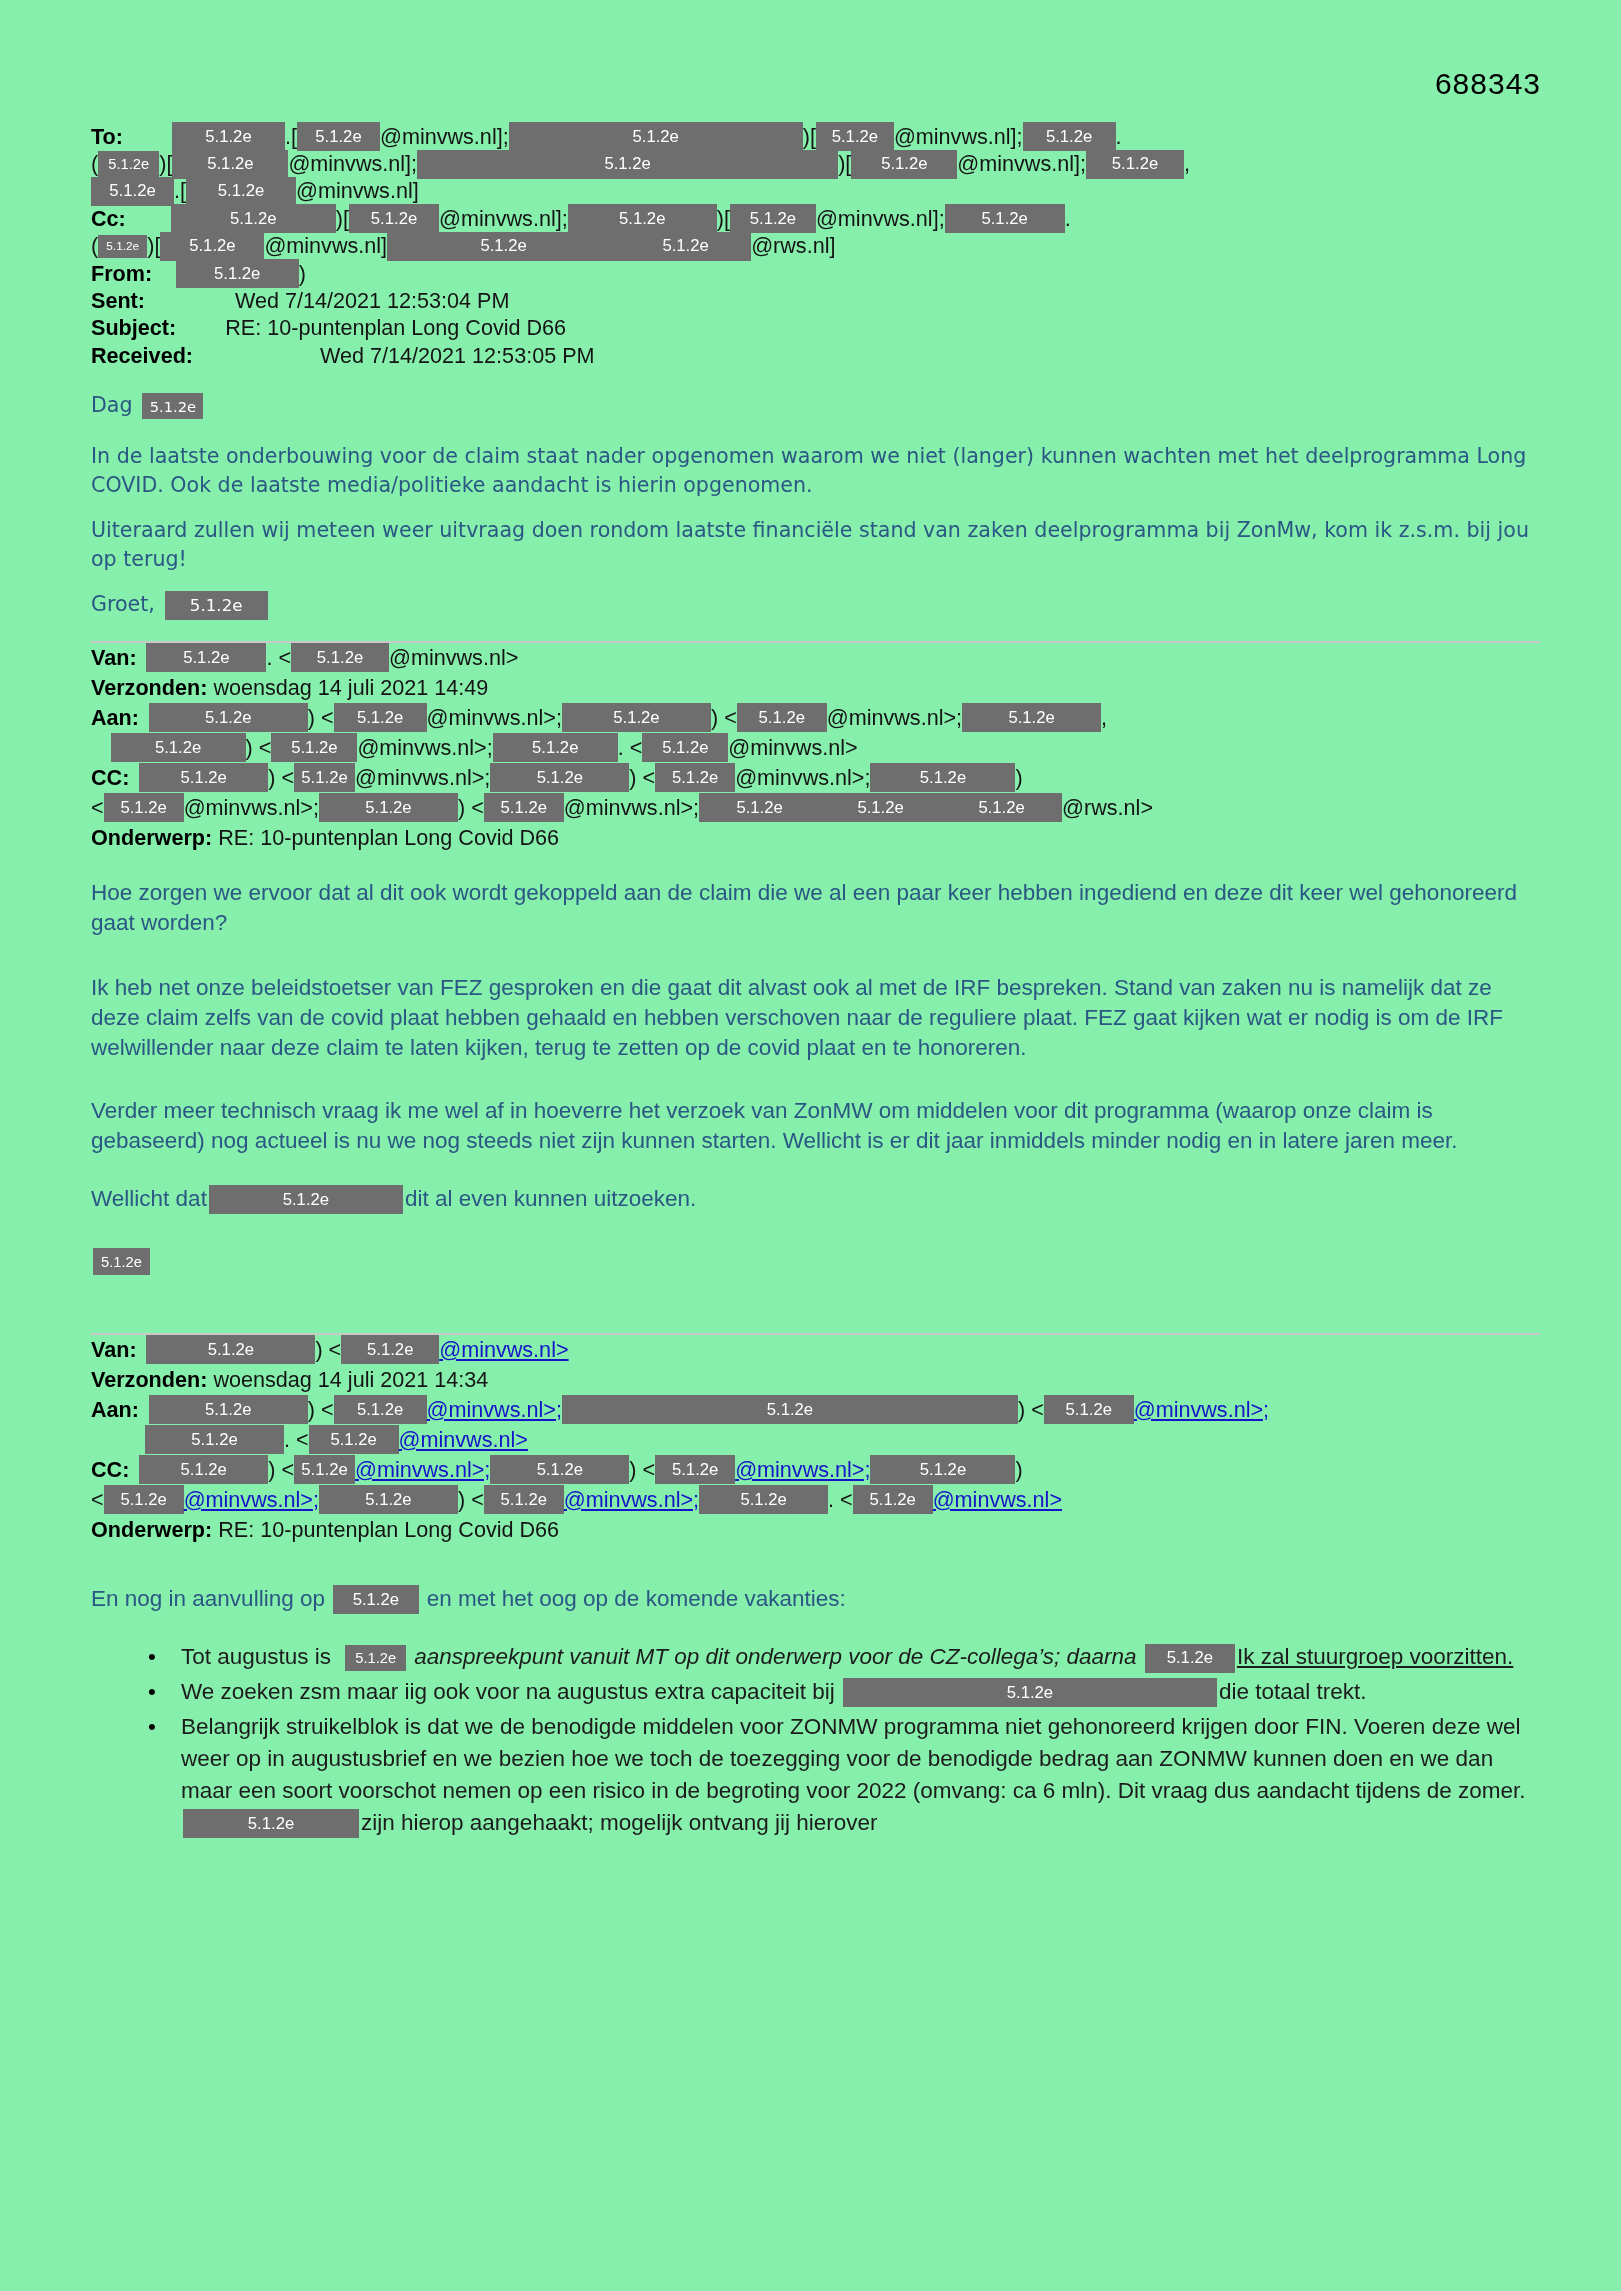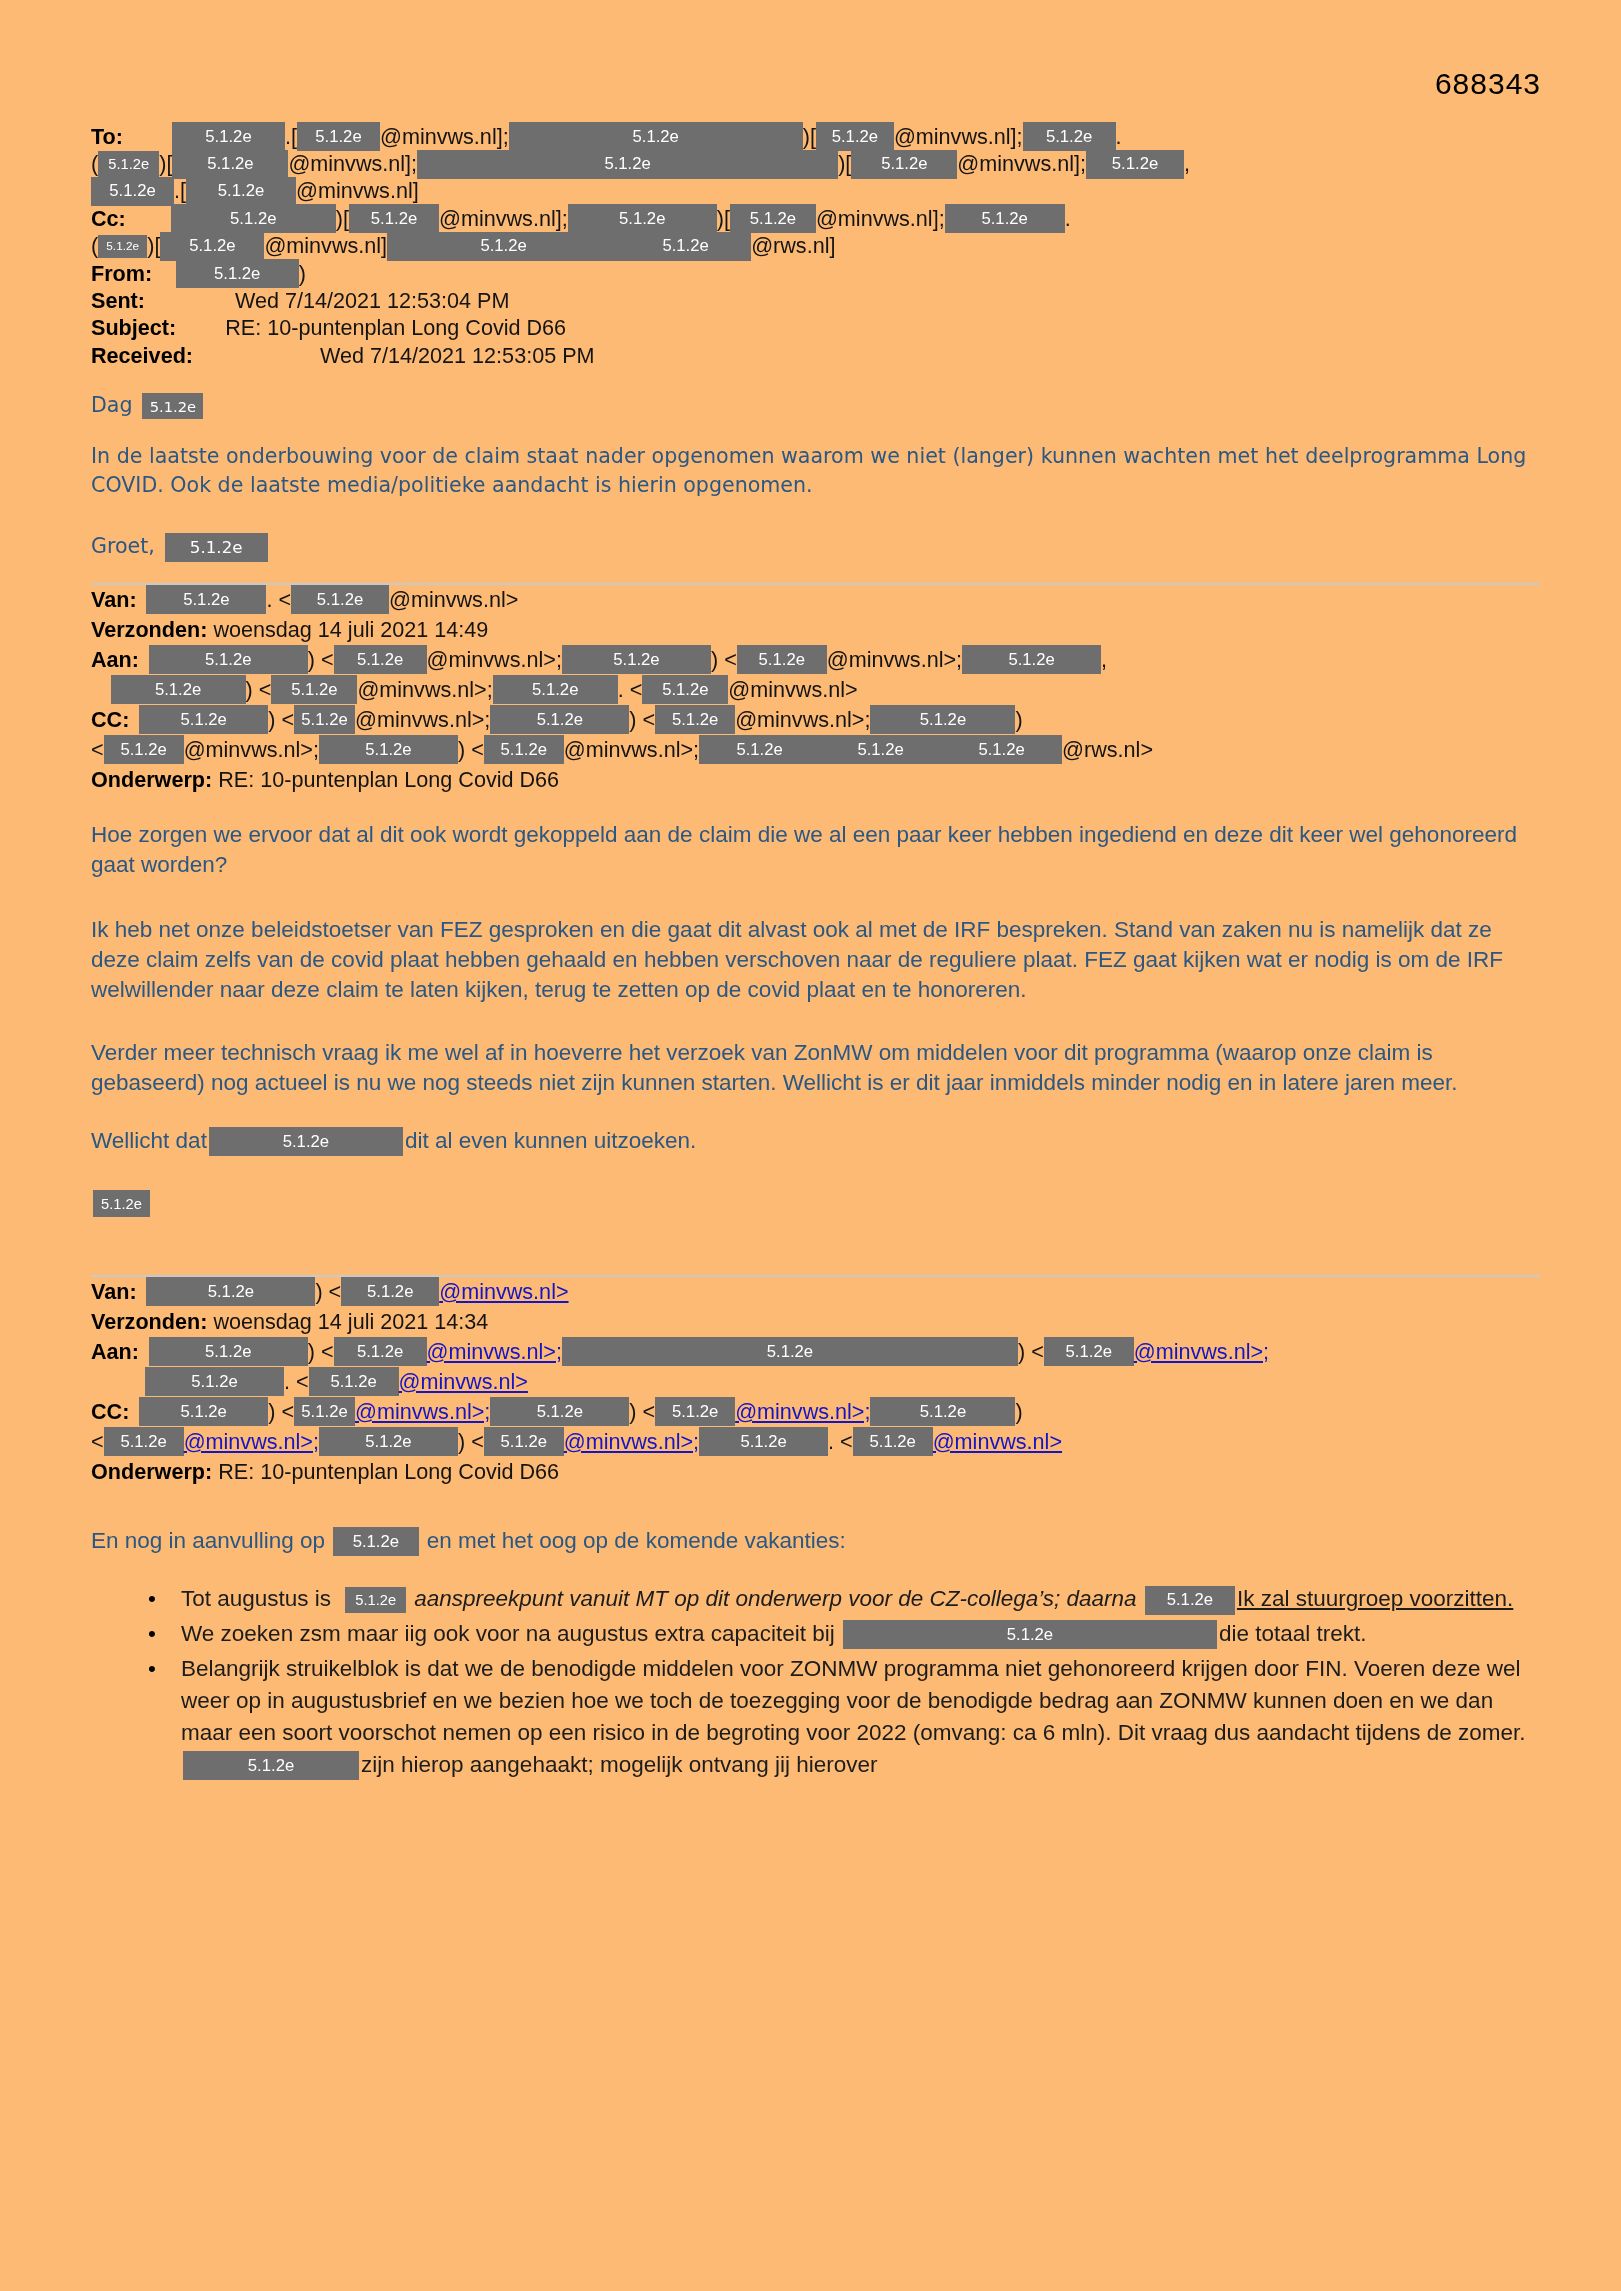--- a/index.html
+++ b/index.html
@@ -1,17 +1,17 @@
 <!DOCTYPE html>
 <html style="--rbg: #6e6e6e; --rtx: #ffffff; --blue: #2a5783; --lblue: #1414c8;"><head>
 <meta charset="utf-8">
 <style>
   html,body{margin:0;padding:0;background:#ffffff;}
   body{width:1621px;height:2292px;position:relative;font-family:"Liberation Sans",sans-serif;overflow:hidden;}
-  .page{position:absolute;inset:0;background:#fdba74;}
+  .page{position:absolute;inset:0;background:#86efac;}
   .docnum{position:absolute;top:67px;right:80px;font-size:30px;font-weight:500;color:#000;letter-spacing:1px;}
   .content{position:absolute;left:91px;top:123px;width:1449px;}
   
   .hline{display:flex;align-items:center;height:27.4px;font-size:21.6px;color:#141414;white-space:pre;}
   .qhdr .hline{height:30px;align-items:center;}
   .lbl{font-weight:bold;color:#000;flex:0 0 auto;}
   .txt{flex:0 0 auto;}
   .gap{display:inline-block;flex:0 0 auto;height:1px;}
   a.lnk{color:var(--lblue,#1414c8);text-decoration:underline;cursor:pointer;flex:0 0 auto;}
   
@@ -50,20 +50,21 @@
         <div class="hline"><span class="lbl">Subject:</span><span class="gap" style="width: 49px;"></span><span class="txt">RE: 10-puntenplan Long Covid D66</span></div>
         <div class="hline"><span class="lbl">Received:</span><span class="gap" style="width: 127px;"></span><span class="txt">Wed 7/14/2021 12:53:05 PM</span></div>
       </div>
       <div style="height: 21.6px;"></div>
       <div class="pseg v blue"><span class="txt">Dag</span><span class="gap" style="width: 7.8px;"></span><span class="redact sm" style="width: 61px;">
           <span class="rl">5.1.2e</span>
         </span></div>
       <div style="height: 21.6px;"></div>
       <div class="para v blue">In de laatste onderbouwing voor de claim staat nader opgenomen waarom we niet (langer) kunnen wachten met het deelprogramma Long COVID. Ook de laatste media/politieke aandacht is hierin opgenomen.</div>
       <div style="height: 16.7px;"></div>
+      <div class="para v blue">Uiteraard zullen wij meteen weer uitvraag doen rondom laatste financiële stand van zaken deelprogramma bij ZonMw, kom ik z.s.m. bij jou op terug!</div>
       <div style="height: 15.7px;"></div>
       <div class="pseg v blue"><span class="txt">Groet,</span><span class="gap" style="width: 7.8px;"></span><span class="redact" style="width: 103px;">
           <span class="rl">5.1.2e</span>
         </span></div>
       <div style="height: 21.6px;"></div>
       <div class="rule"></div>
       <div class="qhdr">
         <div class="hline"><span class="lbl">Van:</span><span class="gap" style="width: 9.8px;"></span><span class="redact" style="width: 120px;"><span class="rl">5.1.2e</span></span><span class="txt">. &lt;</span><span class="redact" style="width: 98px;"><span class="rl">5.1.2e</span></span><span class="txt">@minvws.nl&gt;</span></div>
         <div class="hline"><span class="lbl">Verzonden:</span><span class="txt"> woensdag 14 juli 2021 14:49</span></div>
         <div class="hline"><span class="lbl">Aan:</span><span class="gap" style="width: 9.8px;"></span><span class="redact" style="width: 159px;"><span class="rl">5.1.2e</span></span><span class="txt">) &lt;</span><span class="redact" style="width: 93px;"><span class="rl">5.1.2e</span></span><span class="txt">@minvws.nl&gt;;</span><span class="redact" style="width: 149px;"><span class="rl">5.1.2e</span></span><span class="txt">) &lt;</span><span class="redact" style="width: 90px;"><span class="rl">5.1.2e</span></span><span class="txt">@minvws.nl&gt;;</span><span class="redact" style="width: 139px;"><span class="rl">5.1.2e</span></span><span class="txt">,</span></div>

